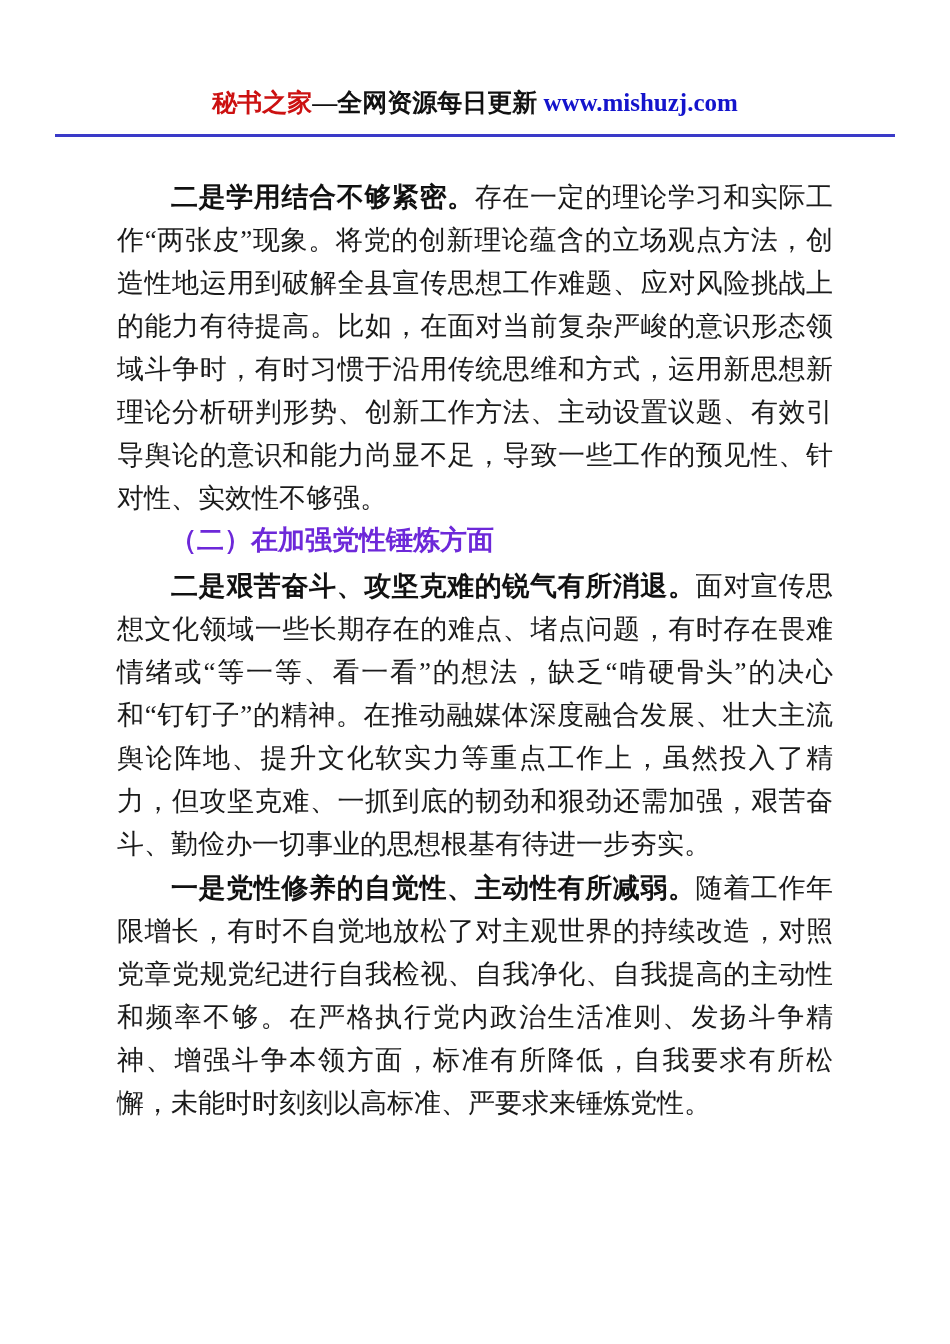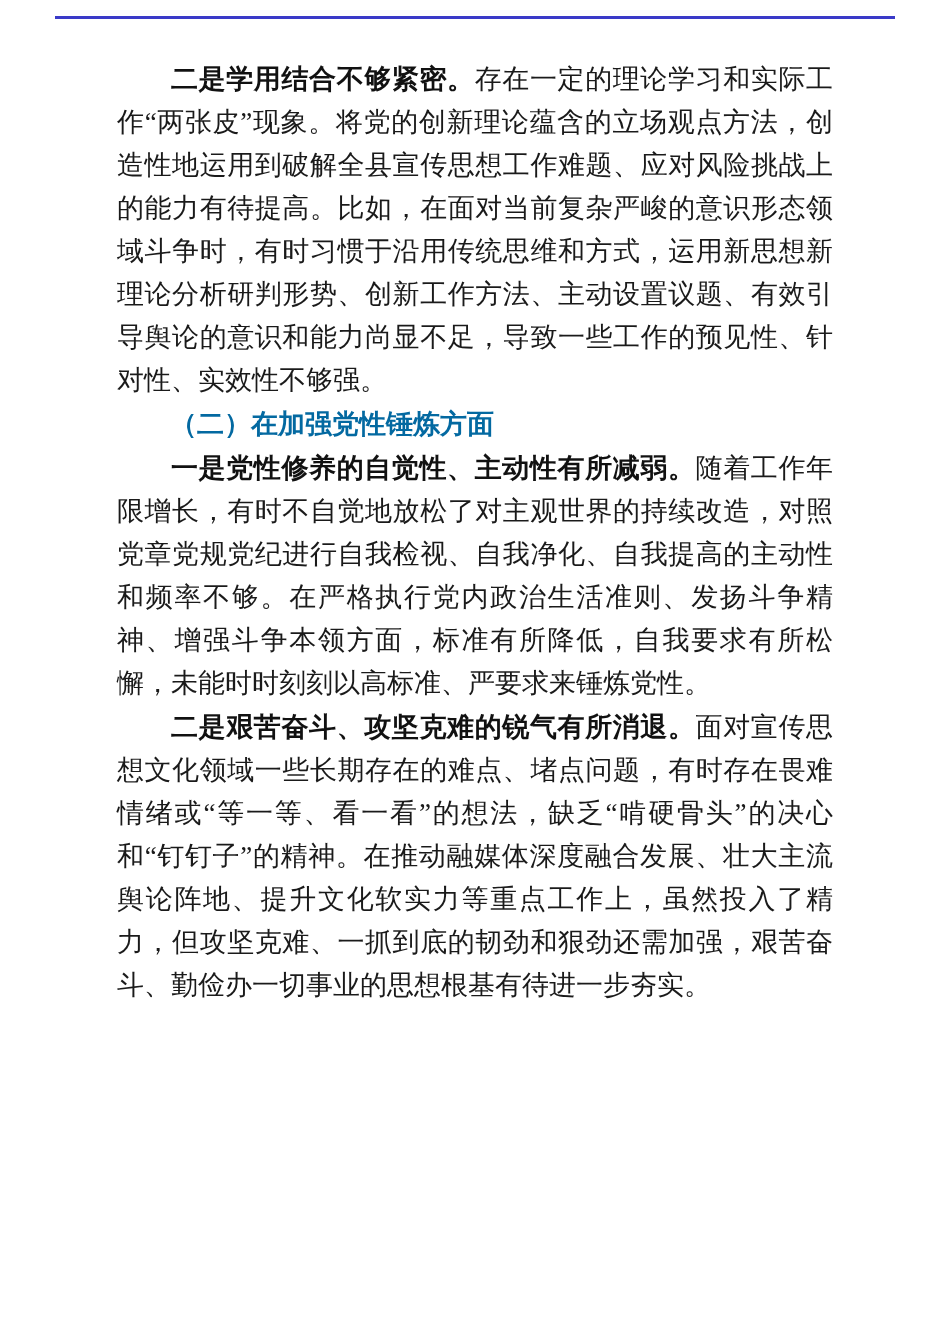--- a/index.html
+++ b/index.html
@@ -59,37 +59,40 @@
     font-family: "Liberation Sans", "DejaVu Sans", sans-serif;
     color: #111111;
   }
   .body-text {
     color: #1a1a1a;
   }
   .section-heading {
     margin: 0;
     text-indent: 2em;
     font-weight: 700;
-    font-family: Liberation Serif, serif;
-    color: #0369a1;
+    font-family: Liberation Mono, monospace;
+    color: #6d28d9;
   }
 </style>
 </head>
 <body>
 
 <div class="page">
 
+  <div class="site-header">
+    <span class="brand">秘书之家</span><span class="tagline">—全网资源每日更新 </span><a class="site-url">www.mishuzj.com</a>
+  </div>
 
   <div class="header-divider"></div>
 
   <div class="doc-body">
 
     <p class="para"><span class="lead">二是学用结合不够紧密。</span><span class="body-text">存在一定的理论学习和实际工作“两张皮”现象。将党的创新理论蕴含的立场观点方法，创造性地运用到破解全县宣传思想工作难题、应对风险挑战上的能力有待提高。比如，在面对当前复杂严峻的意识形态领域斗争时，有时习惯于沿用传统思维和方式，运用新思想新理论分析研判形势、创新工作方法、主动设置议题、有效引导舆论的意识和能力尚显不足，导致一些工作的预见性、针对性、实效性不够强。</span></p>
 
     <p class="section-heading">（二）在加强党性锤炼方面</p>
 
+    <p class="para"><span class="lead">二是艰苦奋斗、攻坚克难的锐气有所消退。</span><span class="body-text">面对宣传思想文化领域一些长期存在的难点、堵点问题，有时存在畏难情绪或“等一等、看一看”的想法，缺乏“啃硬骨头”的决心和“钉钉子”的精神。在推动融媒体深度融合发展、壮大主流舆论阵地、提升文化软实力等重点工作上，虽然投入了精力，但攻坚克难、一抓到底的韧劲和狠劲还需加强，艰苦奋斗、勤俭办一切事业的思想根基有待进一步夯实。</span></p>
+
     <p class="para"><span class="lead">一是党性修养的自觉性、主动性有所减弱。</span><span class="body-text">随着工作年限增长，有时不自觉地放松了对主观世界的持续改造，对照党章党规党纪进行自我检视、自我净化、自我提高的主动性和频率不够。在严格执行党内政治生活准则、发扬斗争精神、增强斗争本领方面，标准有所降低，自我要求有所松懈，未能时时刻刻以高标准、严要求来锤炼党性。</span></p>
-
-    <p class="para"><span class="lead">二是艰苦奋斗、攻坚克难的锐气有所消退。</span><span class="body-text">面对宣传思想文化领域一些长期存在的难点、堵点问题，有时存在畏难情绪或“等一等、看一看”的想法，缺乏“啃硬骨头”的决心和“钉钉子”的精神。在推动融媒体深度融合发展、壮大主流舆论阵地、提升文化软实力等重点工作上，虽然投入了精力，但攻坚克难、一抓到底的韧劲和狠劲还需加强，艰苦奋斗、勤俭办一切事业的思想根基有待进一步夯实。</span></p>
 
   </div>
 
 </div>
 
 </body></html>

